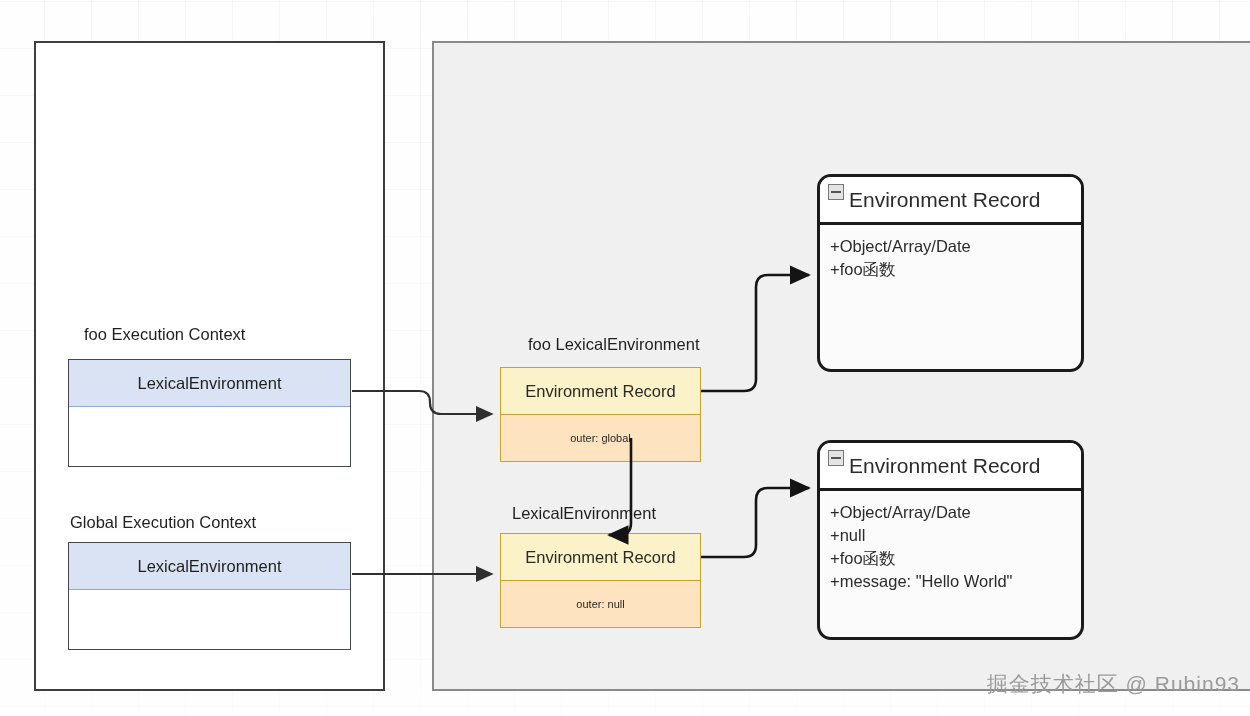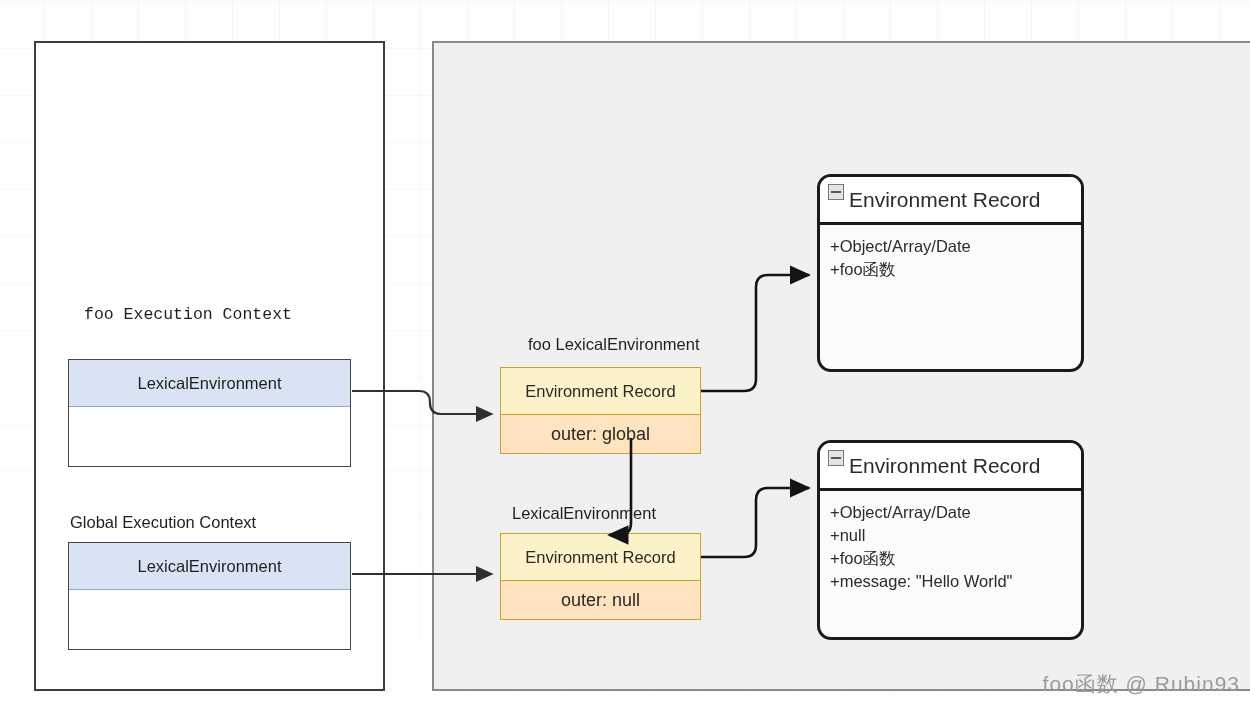--- a/index.html
+++ b/index.html
@@ -101,26 +101,26 @@
     background: #fbf2ca;
     border-bottom: 1.6px solid #c9a227;
     display: flex;
     align-items: center;
     justify-content: center;
     font-size: 16.5px;
     color: #2a2a22;
     box-sizing: border-box;
   }
   .le-foot {
-    height: 38px;
+    height: 46px;
     background: #fde3c0;
     display: flex;
     align-items: center;
     justify-content: center;
-    font-size: 18px;
+    font-size: 11px;
     color: #2a2a22;
     box-sizing: border-box;
   }
 
   
   .uml-box {
     position: absolute;
     width: 267px;
     border: 3px solid #1a1a1a;
     border-radius: 14px;
@@ -207,21 +207,21 @@
 </head>
 <body>
 
 <div id="canvas">
 
   <div id="grid"></div>
   <div id="grid-fade"></div>
 
   <div class="left-panel"></div>
 
-  <div class="caption" style="left:84px; top:305px;font-family:Liberation Mono, monospace;">foo Execution Context</div>
+  <div class="caption" style="left:84px; top:325px;">foo Execution Context</div>
 
   <div class="ec-box" style="left:68px; top:359px;">
     <div class="ec-head">LexicalEnvironment</div>
     <div class="ec-body"></div>
   </div>
 
   <div class="caption" style="left:70px; top:513px;">Global Execution Context</div>
 
   <div class="ec-box" style="left:68px; top:542px;">
     <div class="ec-head">LexicalEnvironment</div>
@@ -282,15 +282,15 @@
 
     <path class="wire" d="M 352 574 L 492 574" marker-end="url(#arrowMid)"></path>
 
     <path class="wire-dark" d="M 701 391 L 744 391 Q 756 391 756 379 L 756 287 Q 756 275 768 275 L 809 275" marker-end="url(#arrowDark)"></path>
 
     <path class="wire-dark" d="M 701 557 L 744 557 Q 756 557 756 545 L 756 500 Q 756 488 768 488 L 809 488" marker-end="url(#arrowDark)"></path>
 
     <path class="wire-dark" d="M 631 438 L 631 523 Q 631 535 619 535 L 609 535" marker-end="url(#arrowDark)"></path>
   </svg>
 
-  <div class="watermark">foo函数 @ Rubin93</div>
+  <div class="watermark">掘金技术社区 @ Rubin93</div>
 
 </div>
 
 </body></html>

